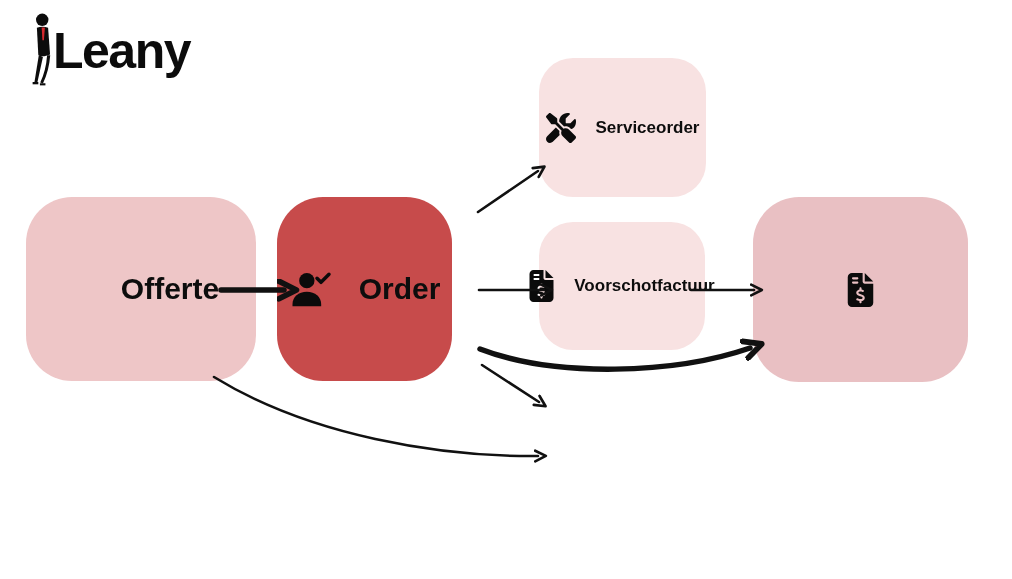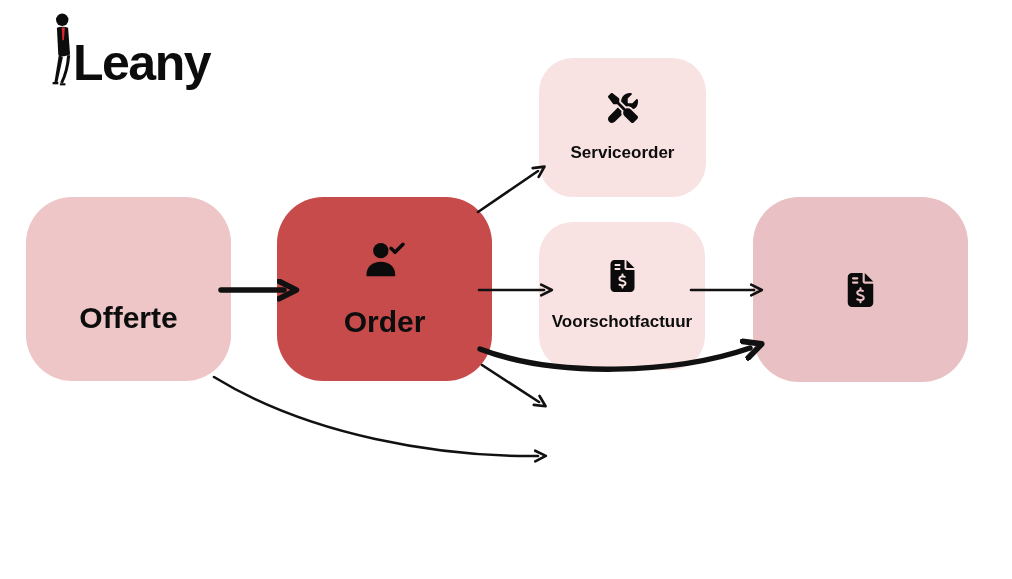--- a/index.html
+++ b/index.html
@@ -10,40 +10,40 @@
     --node-factuur:#e9c0c3;
     --ink:#111111;
     --tie-red:#d6282d;
   }
   html,body{margin:0;padding:0;background:var(--background);}
   .canvas{
     position:relative;width:1012px;height:579px;background:var(--background);
     overflow:hidden;font-family:"Liberation Sans",sans-serif;color:var(--ink);
   }
   
-  .logo{position:absolute;left:48px;top:12px;display:flex;align-items:flex-end;}
+  .logo{position:absolute;left:28px;top:12px;display:flex;align-items:flex-start;}
   .logo svg{display:block;}
   .logo .brand{
     font-size:50px;font-weight:700;letter-spacing:-1.5px;line-height:1;
     margin:14px 0 0 -7px;color:#0c0c0c;
   }
   
   .node{
-    position:absolute;display:flex;flex-direction:column;align-items:center;
+    position:absolute;display:flex;flex-direction:row;align-items:center;
     justify-content:center;text-align:center;
   }
   .node .nicon{display:flex;align-items:center;justify-content:center;}
   .node-lg{border-radius:46px;gap:26px;}
   .node-sm{border-radius:34px;gap:20px;}
   .label-lg{font-size:30px;font-weight:700;color:#0d0d0d;}
   .label-sm{font-size:17px;font-weight:700;color:#0d0d0d;}
-  #node-offerte{left:26px;top:197px;width:205px;height:184px;background:var(--node-offerte);gap:20px;}
-  #node-order{left:277px;top:197px;width:215px;height:184px;background:var(--node-order);}
+  #node-offerte{left:26px;top:197px;width:230px;height:184px;background:var(--node-offerte);gap:20px;}
+  #node-order{left:277px;top:197px;width:175px;height:184px;background:var(--node-order);}
   #node-serviceorder{left:539px;top:58px;width:167px;height:139px;background:var(--node-light);}
-  #node-voorschotfactuur{left:539px;top:222px;width:166px;height:148px;background:var(--node-light);}
+  #node-voorschotfactuur{left:539px;top:222px;width:166px;height:128px;background:var(--node-light);}
   #node-bestanden{left:539px;top:381px;width:166px;height:138px;background:var(--node-light);}
   #node-factuur{left:753px;top:197px;width:215px;height:185px;background:var(--node-factuur);}
   
   .arrows{position:absolute;left:0;top:0;width:1012px;height:579px;pointer-events:none;}
   .ico{fill:#0b0b0b;}
 </style>
 </head>
 <body>
 
 <div class="canvas">

